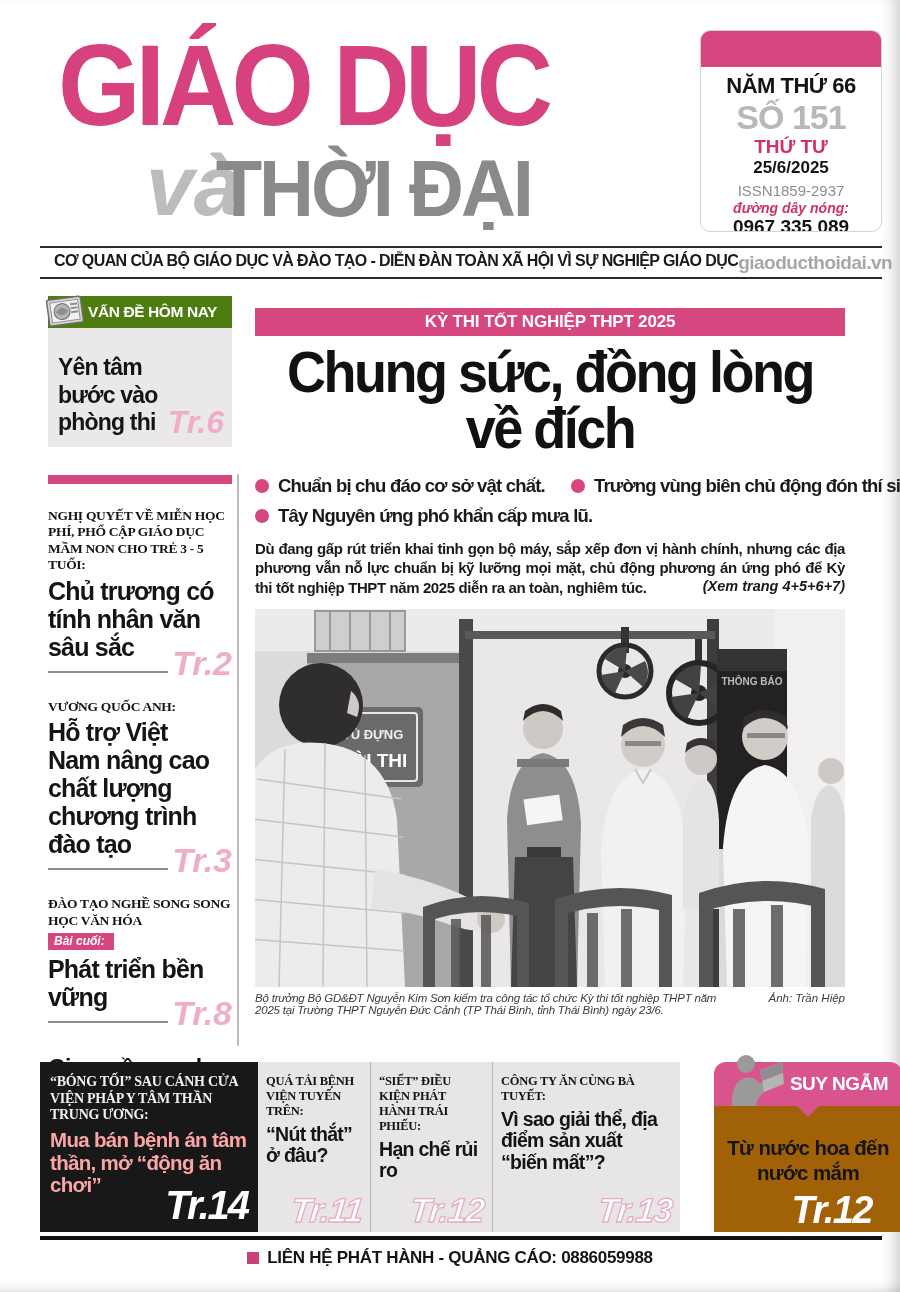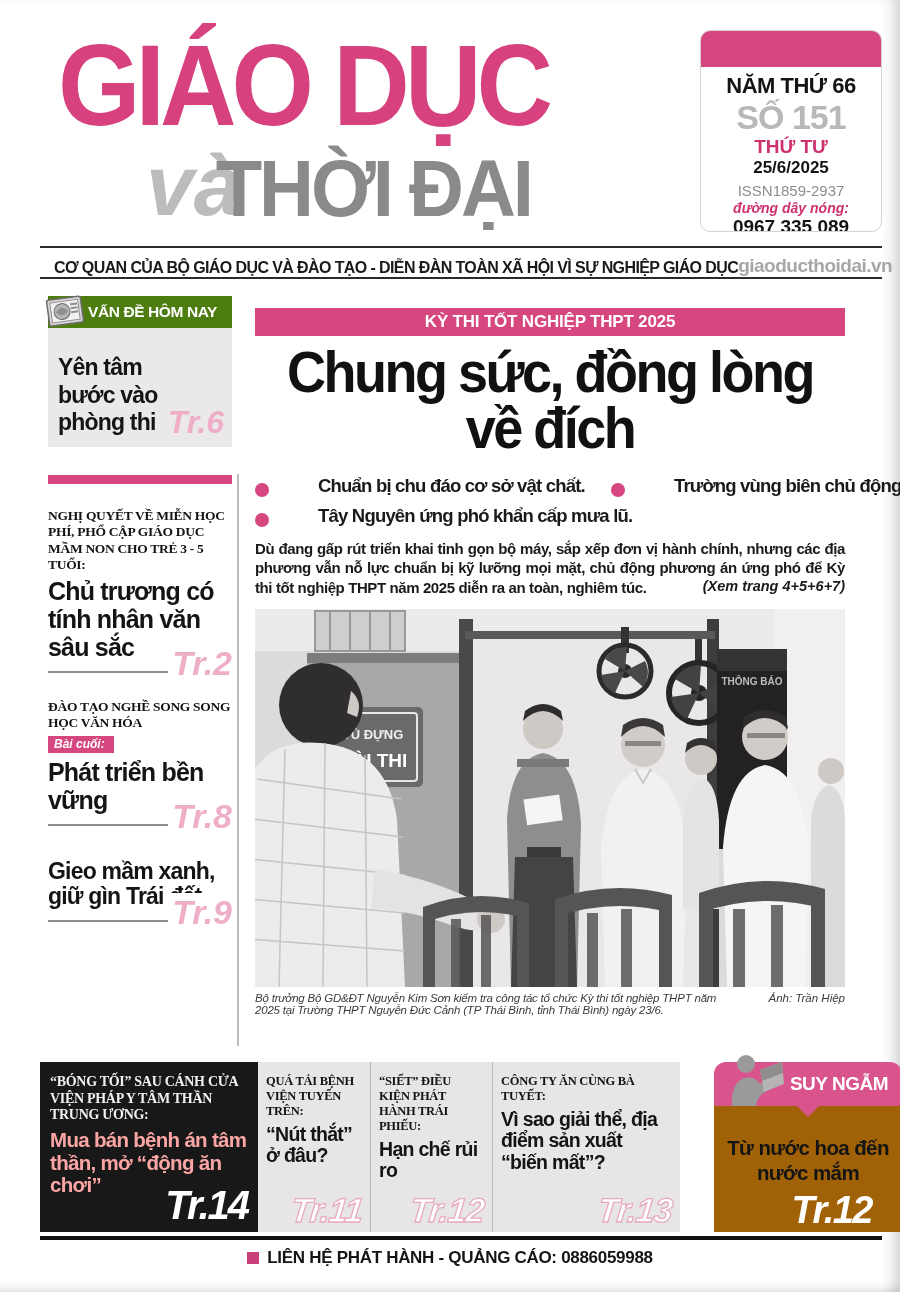--- a/index.html
+++ b/index.html
@@ -25,21 +25,21 @@
   .ib-no { font-size:34px; font-weight:900; color:#b9b7b8; line-height:36px; letter-spacing:-1px; }
   .ib-day { font-size:19px; font-weight:900; color:#cf316f; line-height:23px; }
   .ib-date { font-size:17px; font-weight:800; color:#141414; line-height:20px; }
   .ib-issn { font-size:15px; font-weight:400; color:#8e8c8d; line-height:18px; margin-top:4px; }
   .ib-hotlbl { font-size:14px; font-weight:800; font-style:italic; color:#cf316f; line-height:16px; }
   .ib-hotnum { font-size:19px; font-weight:900; color:#141414; line-height:22px; }
   
   .tagline {
     position:absolute; left:40px; top:246px; width:842px; height:33px;
     border-top:2px solid #2a2a2a; border-bottom:2px solid #2a2a2a;
-    display:flex; align-items:flex-end; justify-content:space-between; padding:16px 14px 0 14px;
+    display:flex; align-items:flex-start; justify-content:space-between; padding:4px 14px 0 14px;
   }
   .tag-text { font-size:16px; font-weight:800; color:#1a1a1a; letter-spacing:-0.6px; white-space:nowrap; }
   .tag-site { font-size:19px; font-weight:600; color:#a8a6a7; letter-spacing:-0.5px; }
   
   .sidebar { position:absolute; left:48px; top:296px; width:184px; }
   .vcol-rule { position:absolute; left:237px; top:474px; width:2px; height:572px; background:#bdbbbc; }
   .topic-head { position:relative; height:32px; background:#4d7c0f; display:flex; align-items:center; }
   .topic-icon { position:absolute; left:-4px; top:-6px; }
   .topic-label { margin-left:40px; color:#fff; font-size:15.5px; font-weight:900; letter-spacing:-0.4px; white-space:nowrap; }
   .topic-tab { width:0; height:0; margin:0 auto; border-left:13px solid transparent; border-right:13px solid transparent; border-top:12px solid #d6477f; position:relative; top:0; }
@@ -51,21 +51,21 @@
   .s-kicker { font-family:"Liberation Serif", serif; font-size:13.5px; font-weight:700; color:#141414; line-height:1.22; letter-spacing:-0.3px; }
   .s-tag { display:inline-block; background:#d6477f; color:#fff; font-size:12px; font-weight:800; font-style:italic; padding:1px 9px 2px 6px; margin:4px 0 2px 0; }
   .s-title { font-size:25px; font-weight:900; color:#141414; line-height:1.12; letter-spacing:-0.8px; margin-top:3px; width:172px; }
   .s-page { position:absolute; right:0; bottom:-12px; font-size:34px; font-weight:700; font-style:italic; color:#eeaec8; background:#fff; padding-left:4px; }
   
   .main { position:absolute; left:255px; top:308px; width:590px; }
   .lead-kicker { height:28px; background:#d6477f; color:#fff; font-size:17px; font-weight:900; letter-spacing:-0.2px; display:flex; align-items:center; justify-content:center; }
   .lead-hl { text-align:center; font-weight:900; color:#111; font-size:54px; letter-spacing:-2.5px; line-height:0.99; margin-top:8px; transform:scaleY(1.06); transform-origin:top center; }
   .bullets { margin-top:24px; }
   .b-row { display:flex; justify-content:flex-start; gap:26px; margin-bottom:8px; }
-  .b-item { display:flex; align-items:flex-end; white-space:nowrap;gap:40px; }
+  .b-item { display:flex; align-items:center; white-space:nowrap; }
   .b-dot { width:14px; height:14px; border-radius:50%; background:#d6477f; margin-right:9px; flex:0 0 auto; }
   .b-text { font-size:18.5px; font-weight:800; color:#1a1a1a; letter-spacing:-0.8px; }
   .lede { margin-top:12px; font-size:15px; font-weight:700; color:#1a1a1a; letter-spacing:-0.4px; line-height:1.3; text-align:justify; }
   .see-pages { text-align:right; font-size:14.5px; font-weight:700; font-style:italic; color:#1a1a1a; margin-top:-19px; background:#fff; display:block; float:right; padding-left:6px; }
   .photo-wrap { margin-top:12px; width:590px; height:378px; }
   .caption-row { display:flex; justify-content:space-between; margin-top:5px; }
   .caption { font-size:11.5px; font-style:italic; color:#3c3a3b; width:480px; letter-spacing:-0.2px; }
   .credit { font-size:11.5px; font-style:italic; color:#3c3a3b; white-space:nowrap; }
   
   .dark-box { position:absolute; left:40px; top:1062px; width:218px; height:170px; background:#181818; padding:12px 10px; }
@@ -148,20 +148,25 @@
     </div>
 
     <div class="pink-rule"></div>
 
     <div class="s-item" style="padding-top:24px;">
       <div class="s-kicker">NGHỊ QUYẾT VỀ MIỄN HỌC PHÍ, PHỔ CẬP GIÁO DỤC MẦM NON CHO TRẺ 3 - 5 TUỔI:</div>
       <div class="s-title">Chủ trương có tính nhân văn sâu sắc</div>
       <div class="s-page">Tr.2</div>
     </div>
 
+    <div class="s-item" style="padding-top:26px;">
+      <div class="s-kicker">VƯƠNG QUỐC ANH:</div>
+      <div class="s-title">Hỗ trợ Việt Nam nâng cao chất lượng chương trình đào tạo</div>
+      <div class="s-page">Tr.3</div>
+    </div>
 
     <div class="s-item" style="padding-top:26px;">
       <div class="s-kicker">ĐÀO TẠO NGHỀ SONG SONG HỌC VĂN HÓA</div>
       <div><span class="s-tag">Bài cuối:</span></div>
       <div class="s-title">Phát triển bền vững</div>
       <div class="s-page">Tr.8</div>
     </div>
 
     <div class="s-item" style="padding-top:30px;">
       <div class="s-title" style="font-size:23px;">Gieo mầm xanh, giữ gìn Trái đất</div>

